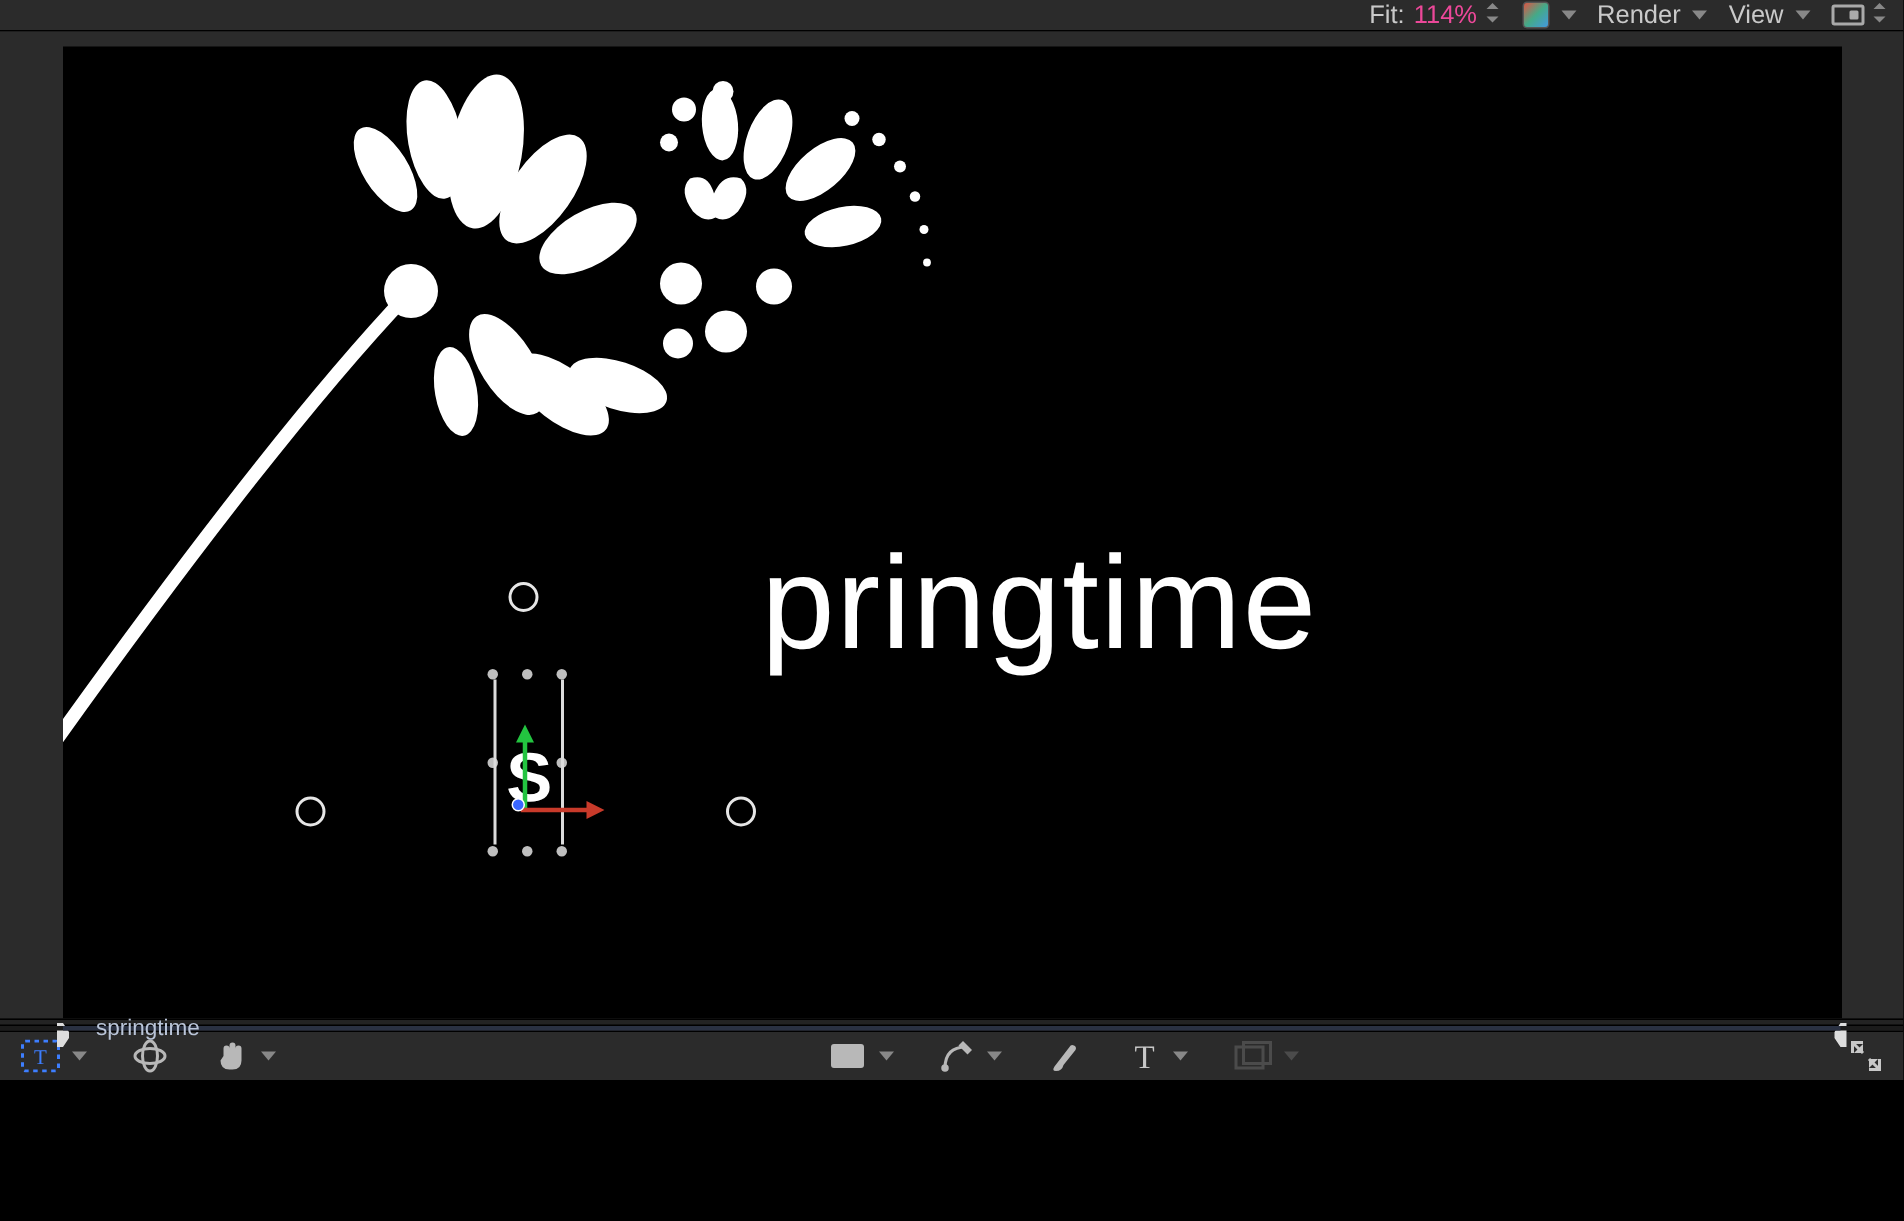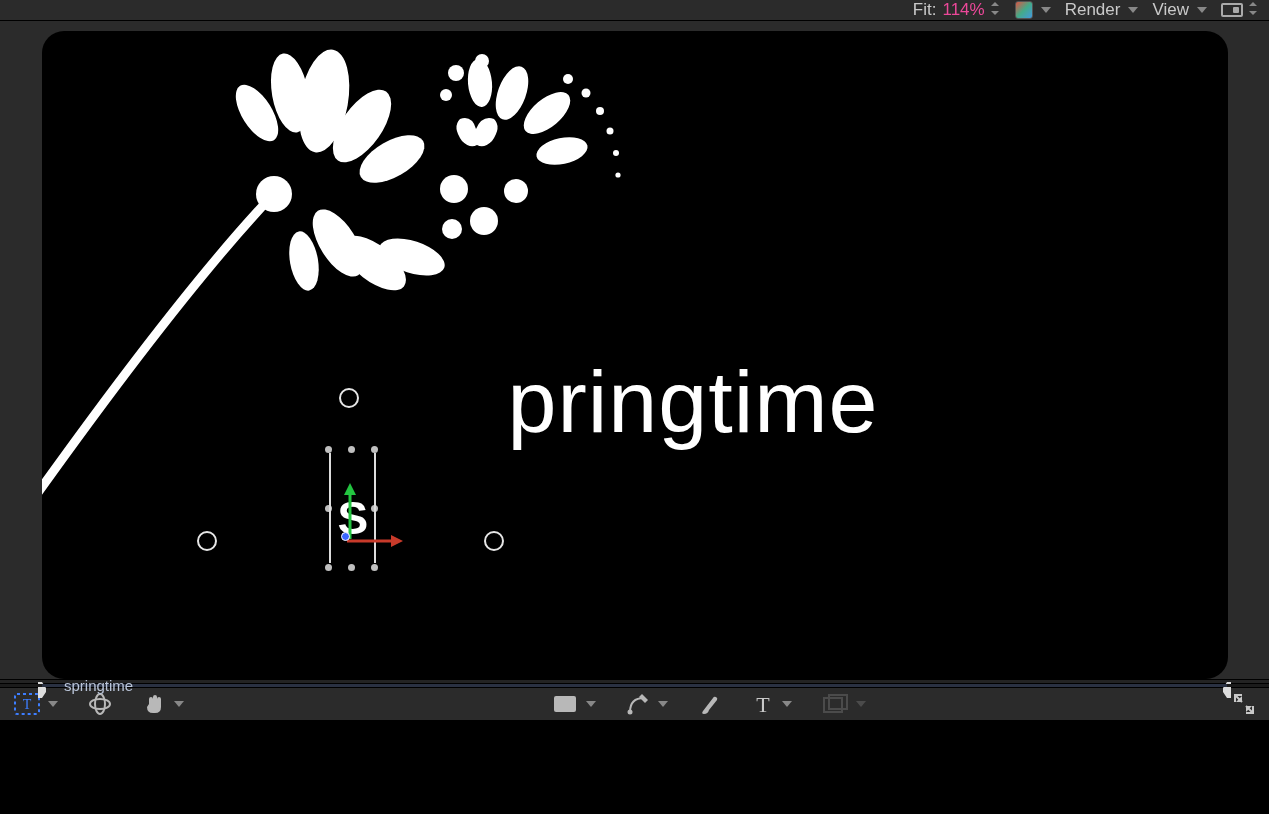--- a/index.html
+++ b/index.html
@@ -12,21 +12,21 @@
   .chevud::before, .chevud::after { content:""; position:absolute; left:0; border-left:4px solid transparent; border-right:4px solid transparent; }
   .chevud::before { top:-8px; border-bottom:4px solid #888; }
   .chevud::after  { top:1px;  border-top:4px solid #888; }
   .chevd { display:inline-block; width:0; height:0; border-left:5px solid transparent; border-right:5px solid transparent; border-top:6px solid #888; vertical-align:middle; margin-left:2px;}
   .swatch { width:18px; height:18px; border-radius:3px; background: linear-gradient(135deg,#d54,#4a8,#49d); border:1px solid #555;}
   .aspect { width:22px; height:14px; border:2px solid #aaa; border-radius:2px; position:relative;}
   .aspect::after{content:"";position:absolute;right:2px;top:2px;bottom:2px;width:6px;background:#aaa;border-radius:1px;}
   .group { display:flex; align-items:center; gap:6px; cursor:pointer; }
 
   .viewer { flex:1; background:#2b2b2b; display:flex; align-items:flex-start; justify-content:center; padding:10px 8px 0 8px; }
-  .canvas { width: 1186px; height: 648px; background:#000; position:relative; overflow:hidden;border-radius:22px;}
+  .canvas { width: 1186px; height: 648px; background:#000; position:relative; overflow:hidden;}
   .maintext { position:absolute; left: 466px; top: 320px; color:#fff; font-size: 88px; font-weight:400; letter-spacing:1px; font-family: "Helvetica Neue", Helvetica, Arial, sans-serif;}
   .glyph-s { position:absolute; left: 296px; top: 460px; color:#fff; font-size:46px; font-weight:700; font-family:"Helvetica Neue",Arial,sans-serif;}
   .ring { position:absolute; width:20px; height:20px; border:2px solid #e6e6e6; border-radius:50%; background:transparent;}
   .ring.r1 { left:155px; top:500px;}
   .ring.r2 { left:297px; top:357px;}
   .ring.r3 { left:442px; top:500px;}
   .dot { position:absolute; width:7px; height:7px; background:#bfbfbf; border-radius:50%;}
   .bar { position:absolute; width:2px; background:#dcdcdc;}
   .axis-y { position:absolute; left:302px; top:452px;}
   .axis-y svg{overflow:visible;}

